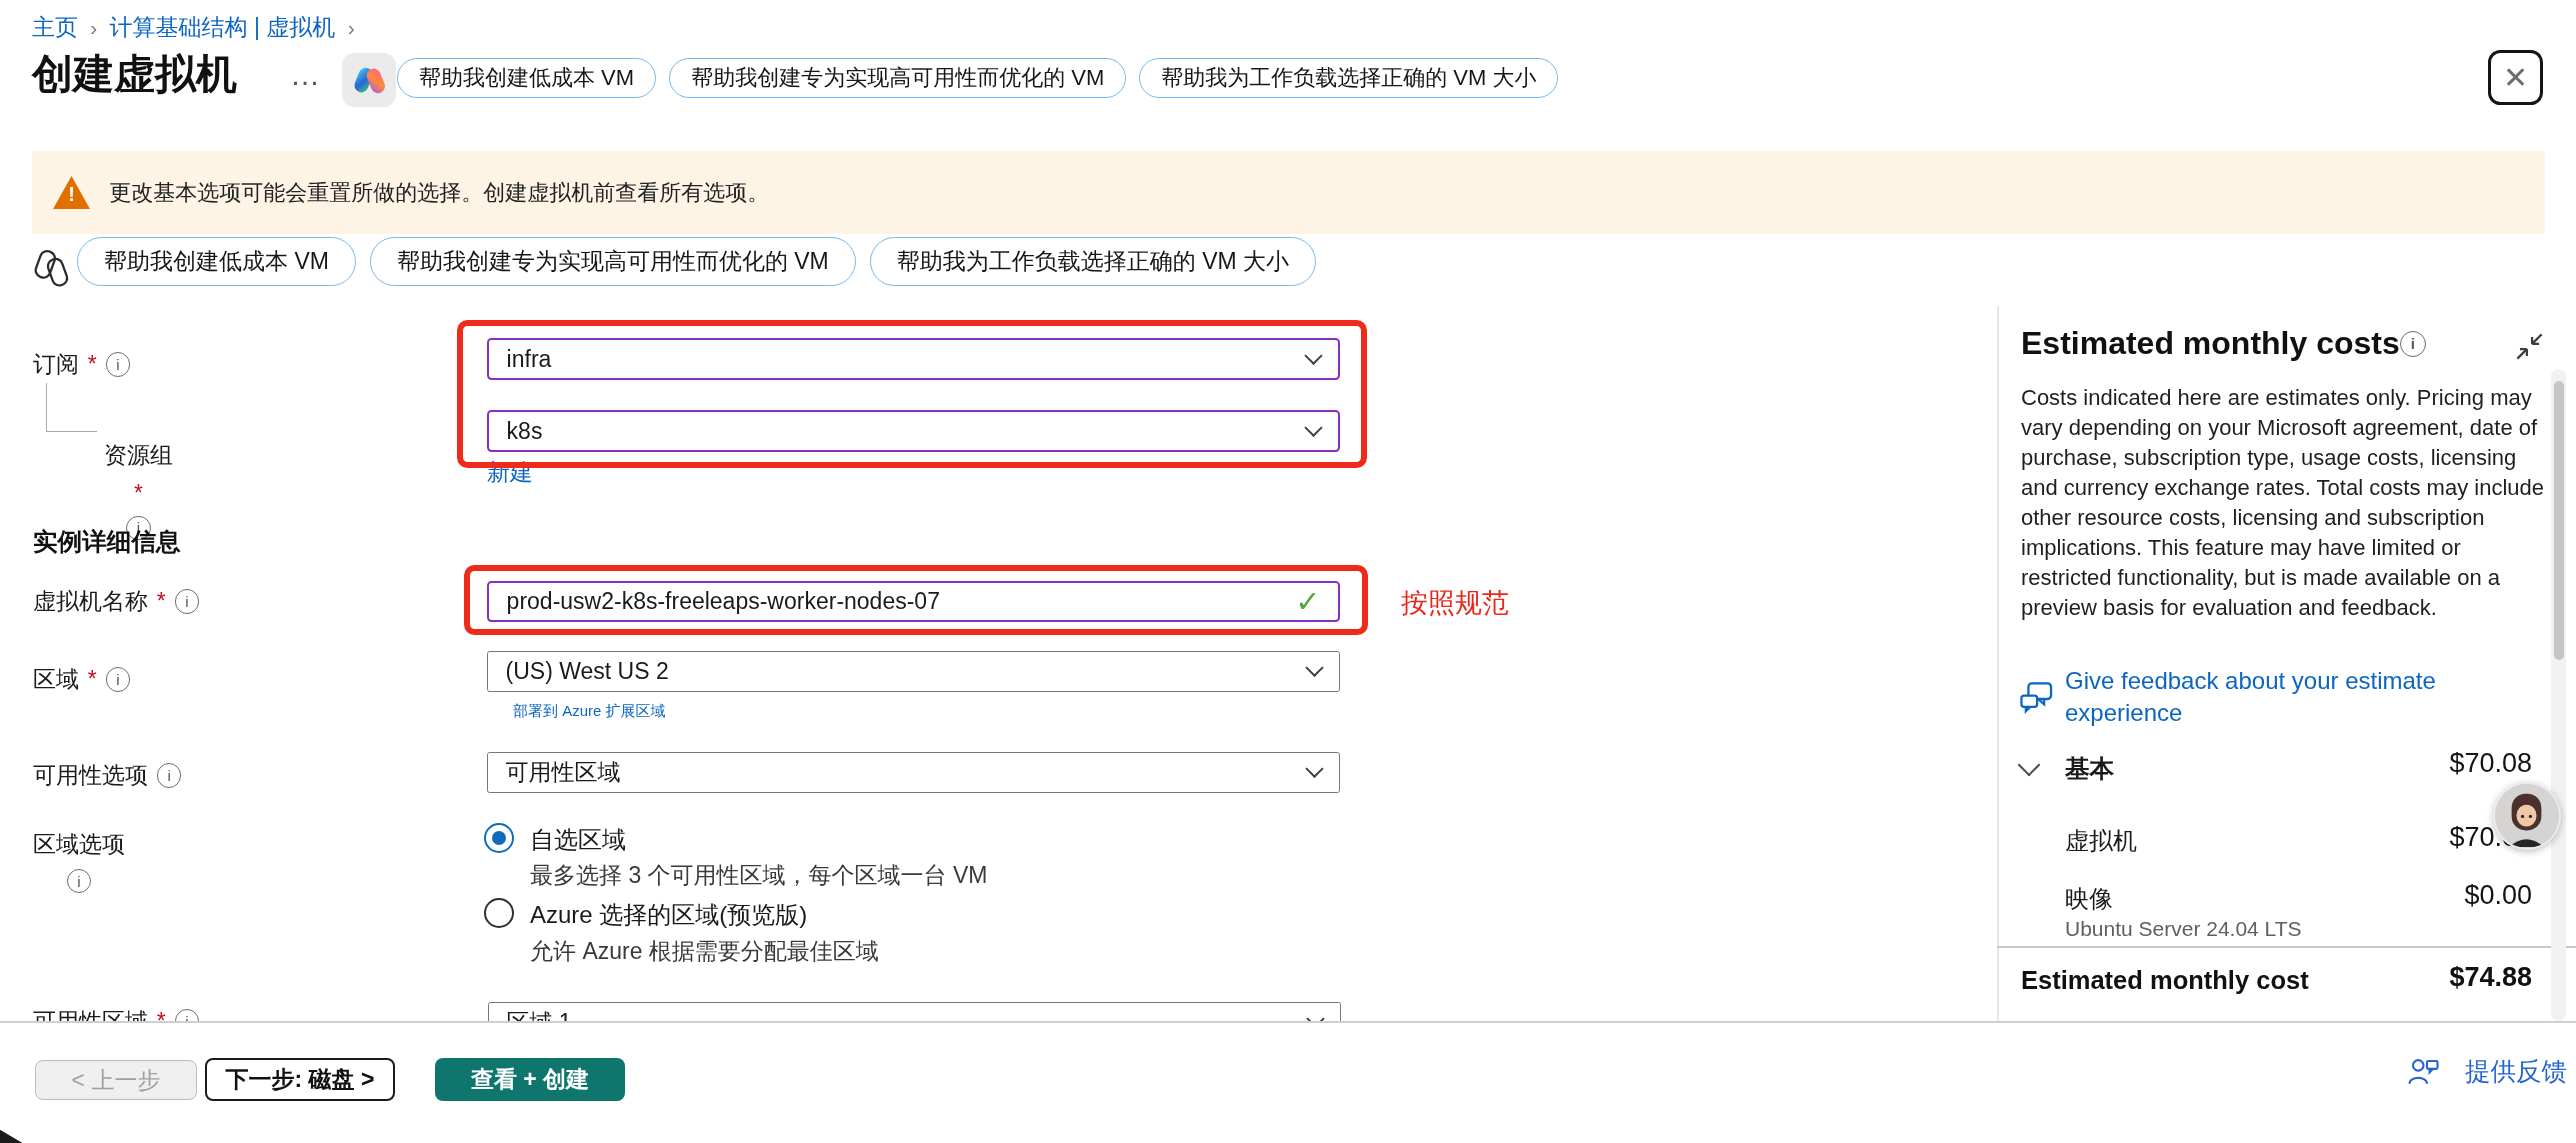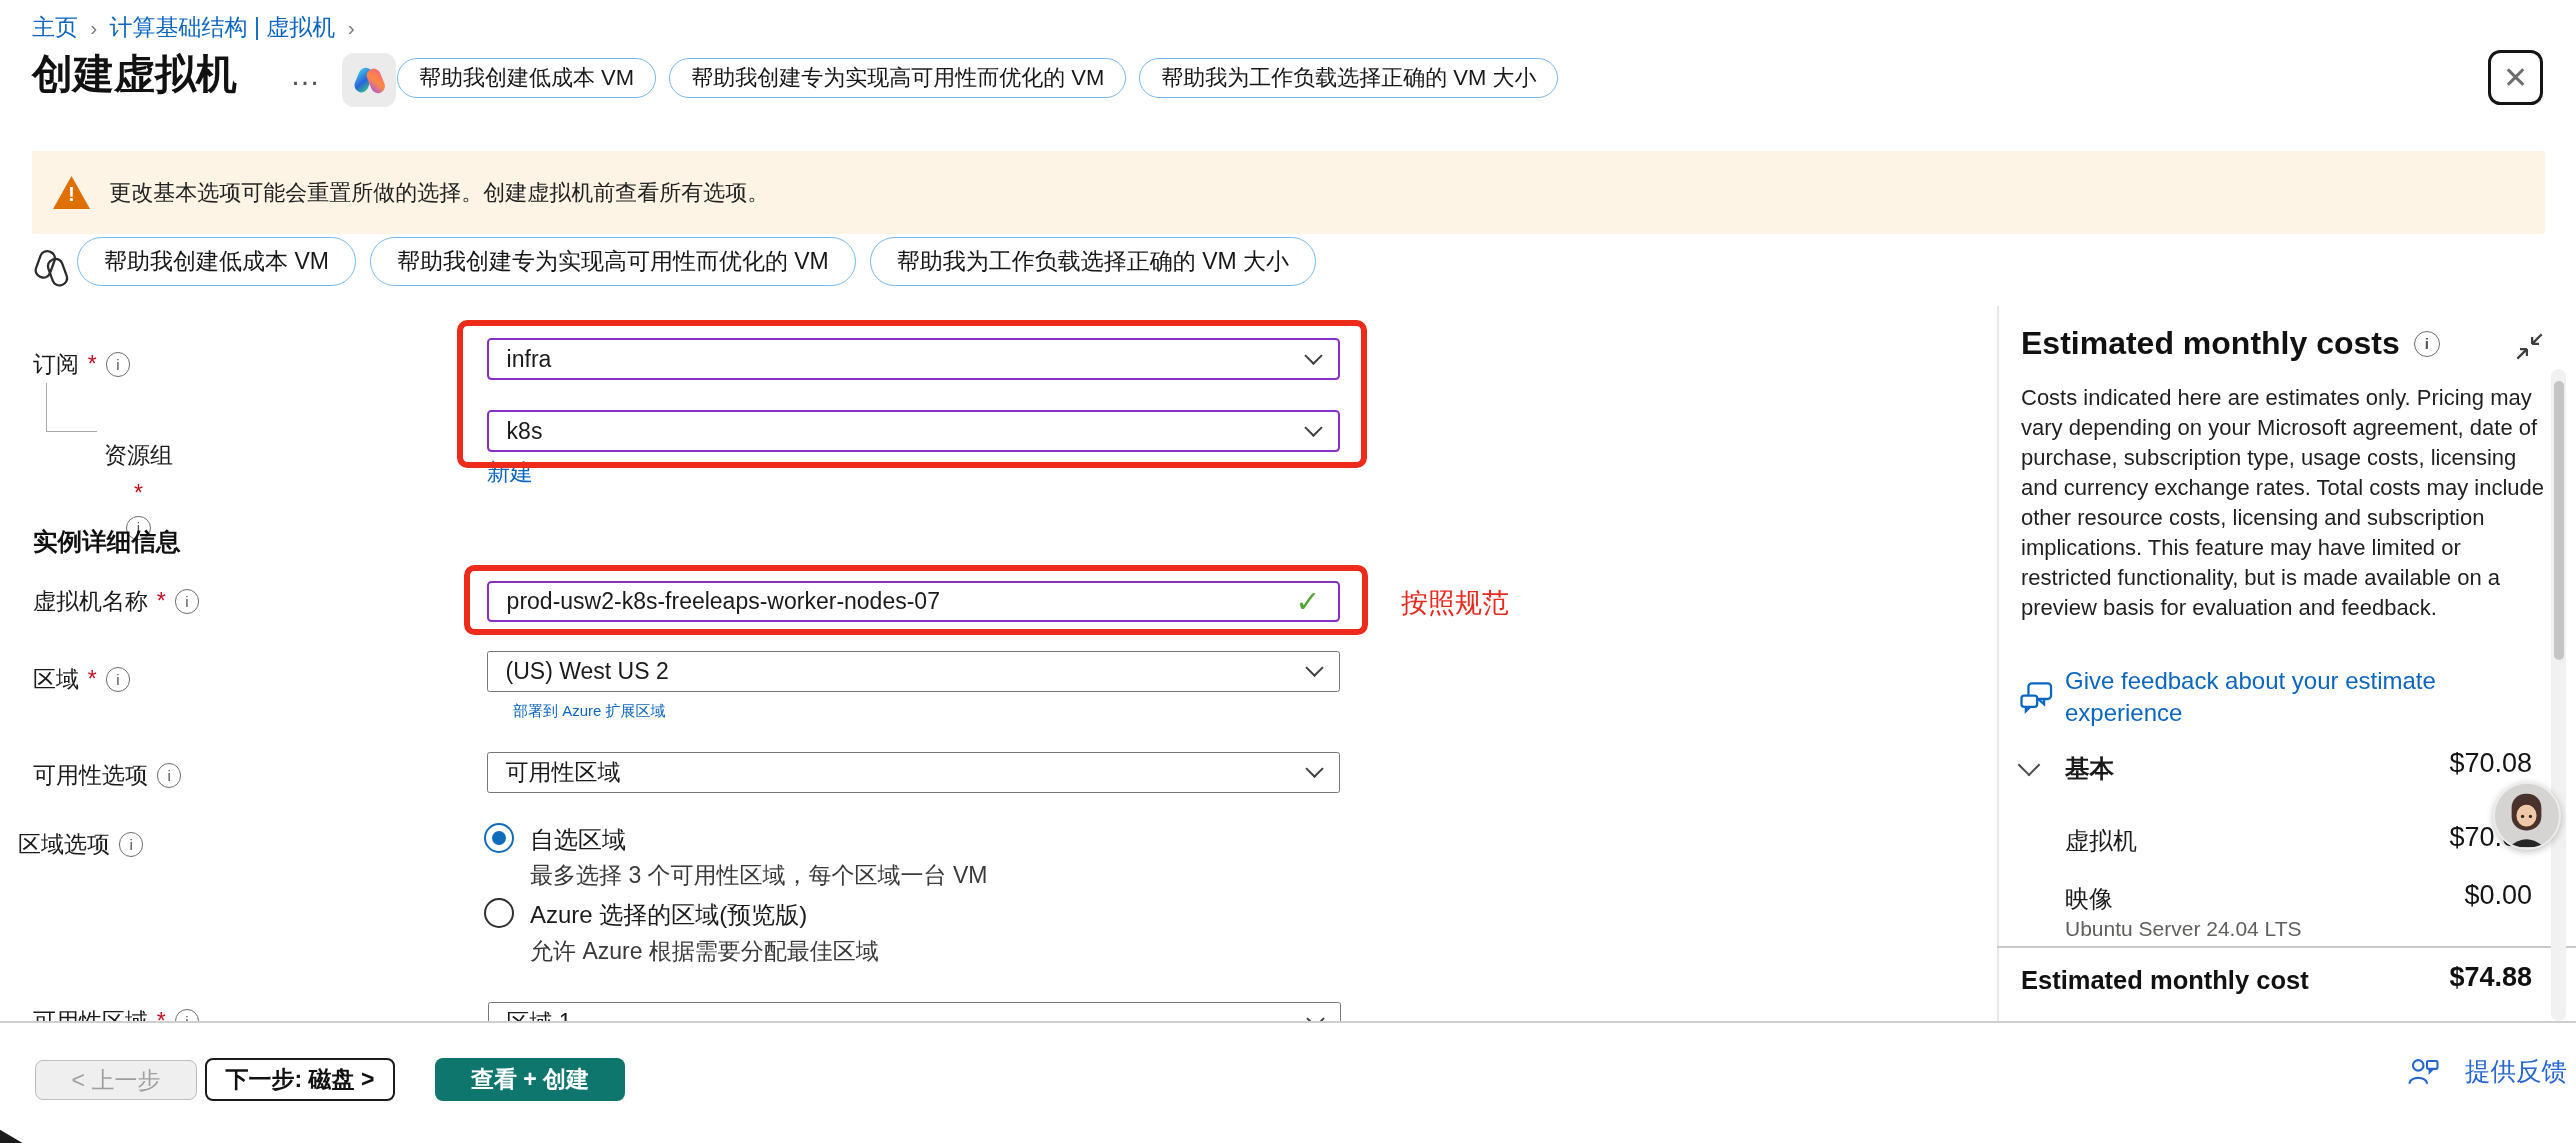--- a/index.html
+++ b/index.html
@@ -55,21 +55,21 @@
   .radio.sel { border:2.6px solid #0f6cbd; display:flex; align-items:center; justify-content:center; }
   .radio.sel .dot { width:14px; height:14px; border-radius:50%; background:#0f6cbd; }
   .radio.unsel { border:2.6px solid #2f2f2f; }
   .radio-lbl { position:absolute; font-size:24px; color:#1a1a1a; cursor:pointer; }
   .radio-desc { position:absolute; font-size:23px; color:#3a3a3a; }
 
   .clip { position:absolute; overflow:hidden; }
 
   
   .v-divider { left:1997px; top:306px; width:1.8px; height:716px; background:#e6e6e6; }
-  .cost-title { left:2021px; top:325px; font-size:32px; font-weight:bold; color:#111; gap:14px; }
+  .cost-title { left:2021px; top:325px; font-size:32px; font-weight:bold; color:#111; }
   .cost-para { left:2021px; top:383px; width:523px; font-size:22px; line-height:30px; color:#1f1f1f; }
   .fb-link { left:2065px; top:665px; width:492px; font-size:24px; line-height:32px; }
   .chev-down { width:16px; height:16px; border-right:2.6px solid #4a4a4a; border-bottom:2.6px solid #4a4a4a; transform:rotate(45deg); }
   .cost-row-lbl { position:absolute; font-size:24px; color:#1a1a1a; }
   .cost-row-val { position:absolute; left:2318px; width:214px; text-align:right; font-size:27px; color:#141414; }
   .cost-sub { left:2065px; top:917px; font-size:21px; color:#615f5d; }
   .panel-div { left:1997px; top:946px; width:579px; height:1.8px; background:#c9c9c9; }
   .total-lbl { left:2021px; top:966px; font-size:25.5px; font-weight:bold; color:#111; }
   .total-val { left:2318px; top:962px; width:214px; text-align:right; font-size:27px; font-weight:bold; color:#111; position:absolute; }
   .scroll-track { left:2551px; top:369px; width:15px; height:652px; background:#f1f1f1; border-radius:8px; }
@@ -199,21 +199,21 @@
 
   <div class="lbl" style="left:33px; top:760px;">
     <span>可用性选项</span>
     <span class="info">i</span>
   </div>
   <div class="dd gray" style="left:487px; top:752px;">
     <span>可用性区域</span>
     <span class="chev"></span>
   </div>
 
-  <div class="lbl" style="left:18px; top:829px;">
+  <div class="lbl" style="left:33px; top:829px;flex-direction:column;">
     <span>区域选项</span>
     <span class="info">i</span>
   </div>
 
   <div class="radio sel" style="left:484px; top:823px;">
       <div class="dot"></div>
     </div>
   <div class="radio-lbl" style="left:530px; top:824px;">自选区域</div>
   <div class="radio-desc" style="left:530px; top:860px;">最多选择 3 个可用性区域，每个区域一台 VM</div>
 

